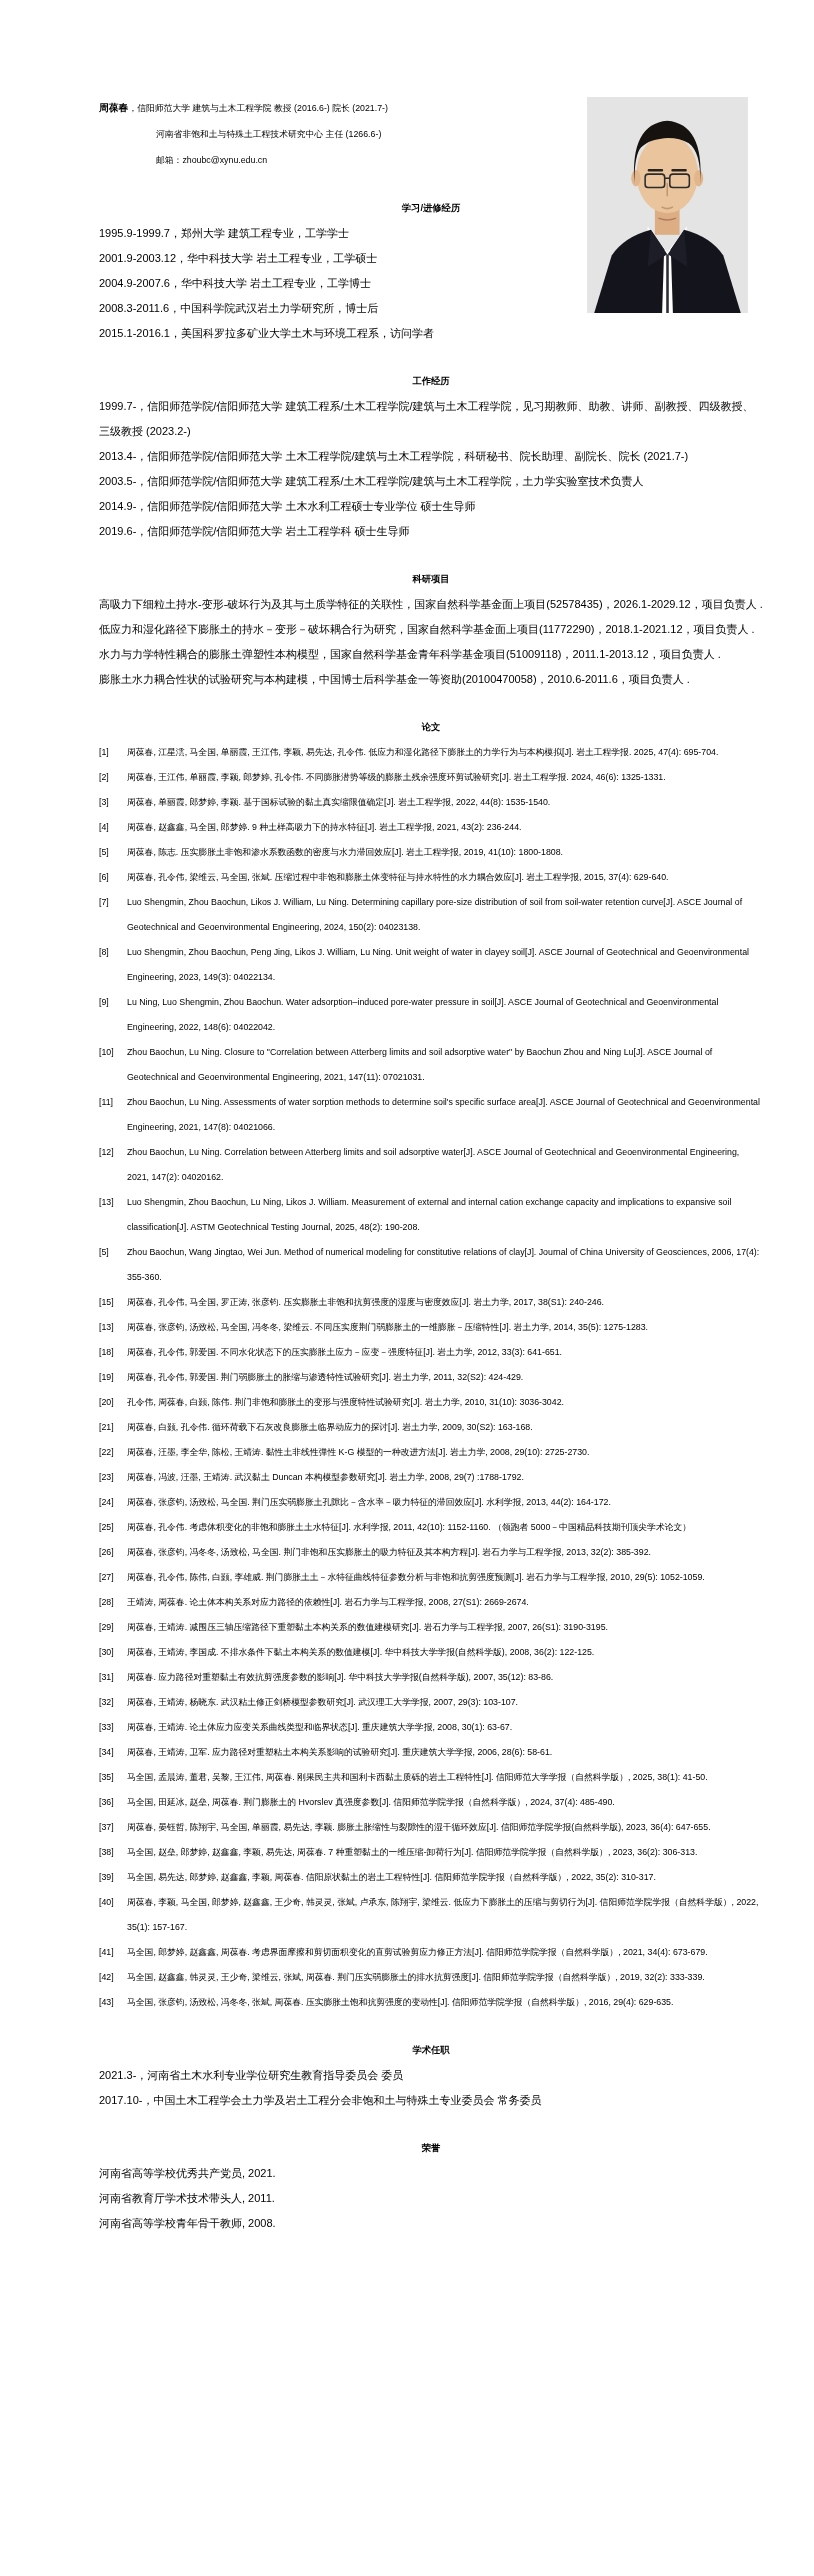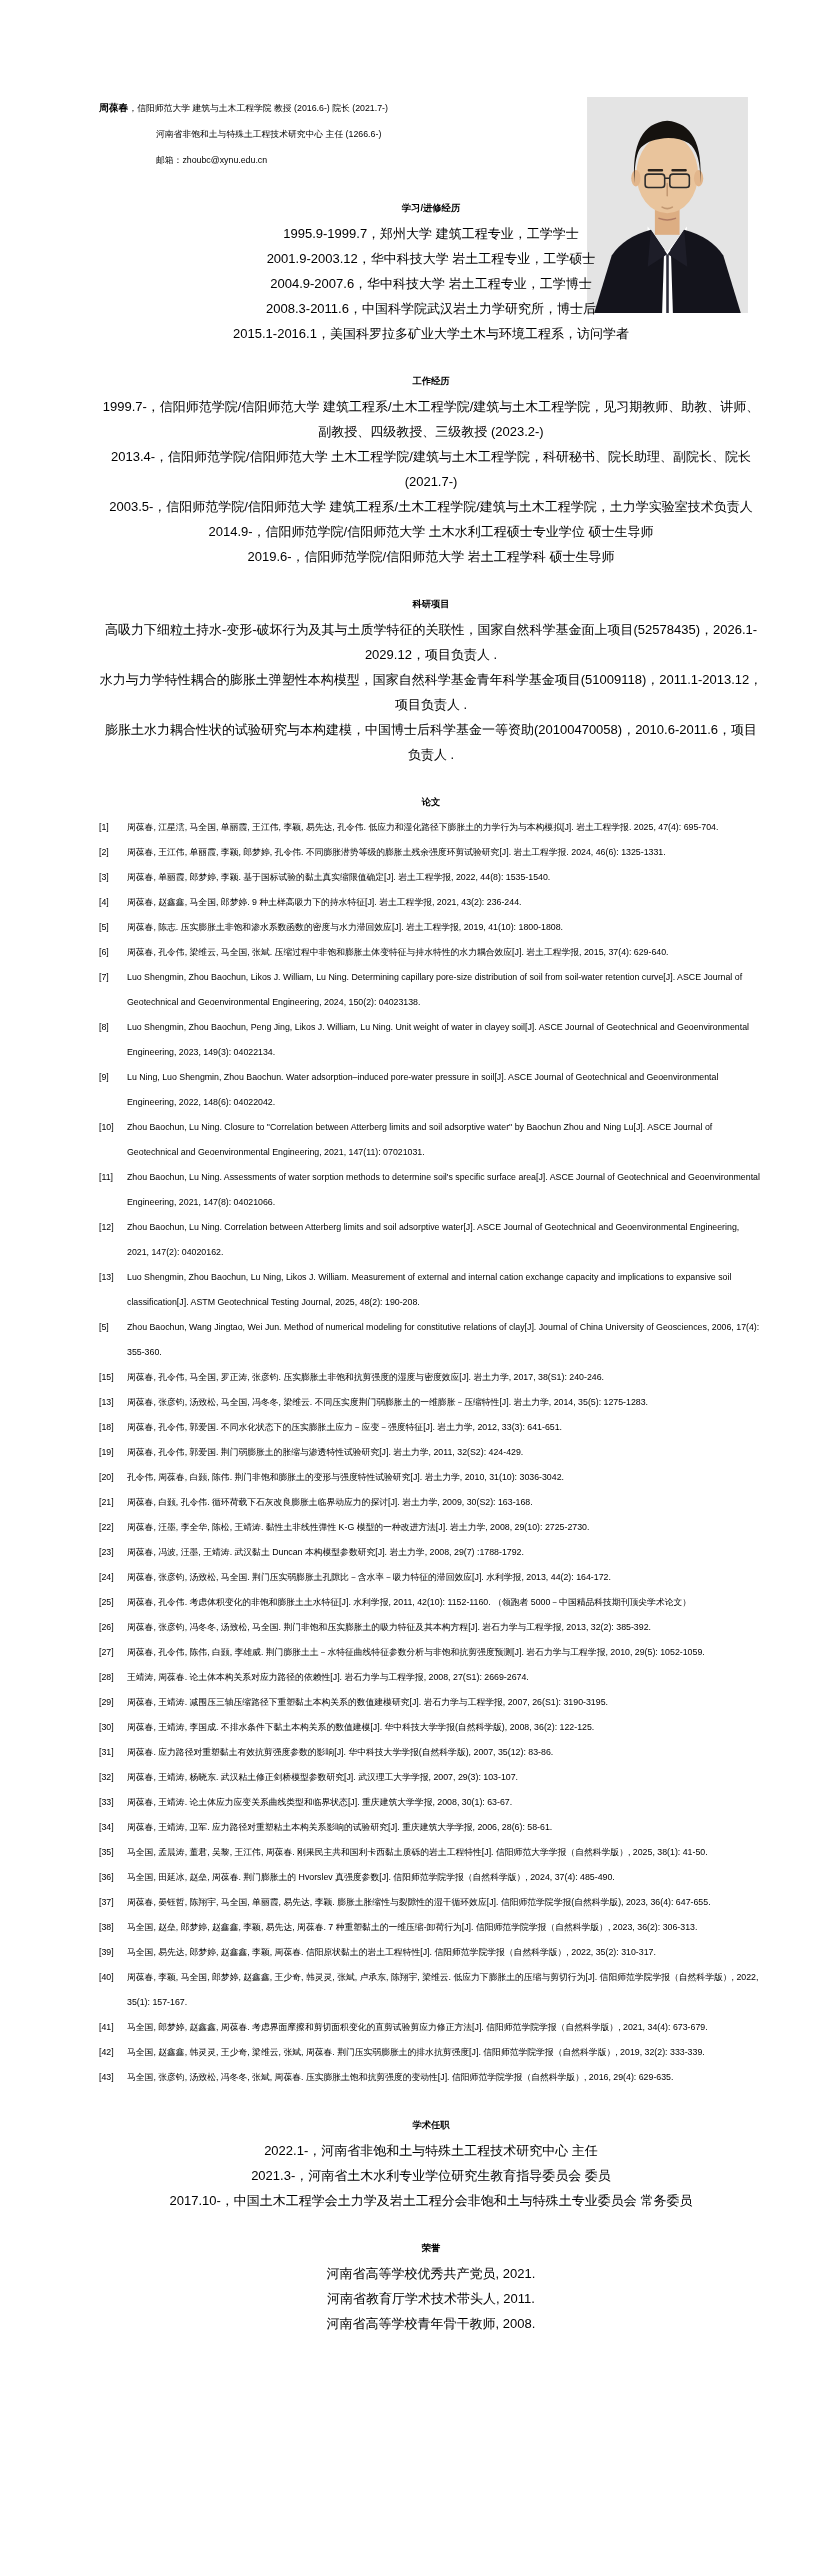--- a/index.html
+++ b/index.html
@@ -12,21 +12,21 @@
   .page{position:relative;padding:95px 75px 0 75px;box-sizing:border-box;width:814px;margin-left:24px;}
   
   .intro{max-width:495px;}
   .intro-line{font-size:8.8px;line-height:26px;}
   .intro-first{padding-left:57px;text-indent:-57px;}
   .intro-cont{padding-left:57px;}
   .name{font-weight:bold;font-size:9.8px;}
   
   .sec-h{font-weight:bold;font-size:9.3px;line-height:25px;margin-top:23px;text-align:center;}
   
-  .line{font-size:13px;line-height:25px;text-align:center;}
+  .line{font-size:11px;line-height:25px;}
   
   .paper{font-size:8.8px;line-height:25px;padding-left:28px;text-indent:-28px;}
   .plabel{display:inline-block;width:28px;text-indent:0;}
   
   .photo{position:absolute;left:587px;top:97px;width:161px;height:216px;display:block;}
 </style>
 </head>
 <body>
 
 <svg class="photo" viewBox="0 0 313 420" xmlns="http://www.w3.org/2000/svg" aria-hidden="true">
@@ -90,20 +90,21 @@
         <div class="line">2003.5-，信阳师范学院/信阳师范大学 建筑工程系/土木工程学院/建筑与土木工程学院，土力学实验室技术负责人</div>
         <div class="line">2014.9-，信阳师范学院/信阳师范大学 土木水利工程硕士专业学位 硕士生导师</div>
         <div class="line">2019.6-，信阳师范学院/信阳师范大学 岩土工程学科 硕士生导师</div>
       </div>
   </div>
 
   <div>
     <div class="sec-h">科研项目</div>
     <div>
         <div class="line">高吸力下细粒土持水-变形-破坏行为及其与土质学特征的关联性，国家自然科学基金面上项目(52578435)，2026.1-2029.12，项目负责人 .</div>
+        <div class="line">低应力和湿化路径下膨胀土的持水－变形－破坏耦合行为研究，国家自然科学基金面上项目(11772290)，2018.1-2021.12，项目负责人 .</div>
         <div class="line">水力与力学特性耦合的膨胀土弹塑性本构模型，国家自然科学基金青年科学基金项目(51009118)，2011.1-2013.12，项目负责人 .</div>
         <div class="line">膨胀土水力耦合性状的试验研究与本构建模，中国博士后科学基金一等资助(20100470058)，2010.6-2011.6，项目负责人 .</div>
       </div>
   </div>
 
   <div>
     <div class="sec-h">论文</div>
     <div>
         <div class="paper"><span class="plabel">[1]</span>周葆春, 江星澐, 马全国, 单丽霞, 王江伟, 李颖, 易先达, 孔令伟. 低应力和湿化路径下膨胀土的力学行为与本构模拟[J]. 岩土工程学报. 2025, 47(4): 695-704.</div>
         <div class="paper"><span class="plabel">[2]</span>周葆春, 王江伟, 单丽霞, 李颖, 郎梦婷, 孔令伟. 不同膨胀潜势等级的膨胀土残余强度环剪试验研究[J]. 岩土工程学报. 2024, 46(6): 1325-1331.</div>
@@ -146,21 +147,20 @@
         <div class="paper"><span class="plabel">[40]</span>周葆春, 李颖, 马全国, 郎梦婷, 赵鑫鑫, 王少奇, 韩灵灵, 张斌, 卢承东, 陈翔宇, 梁维云. 低应力下膨胀土的压缩与剪切行为[J]. 信阳师范学院学报（自然科学版）, 2022, 35(1): 157-167.</div>
         <div class="paper"><span class="plabel">[41]</span>马全国, 郎梦婷, 赵鑫鑫, 周葆春. 考虑界面摩擦和剪切面积变化的直剪试验剪应力修正方法[J]. 信阳师范学院学报（自然科学版）, 2021, 34(4): 673-679.</div>
         <div class="paper"><span class="plabel">[42]</span>马全国, 赵鑫鑫, 韩灵灵, 王少奇, 梁维云, 张斌, 周葆春. 荆门压实弱膨胀土的排水抗剪强度[J]. 信阳师范学院学报（自然科学版）, 2019, 32(2): 333-339.</div>
         <div class="paper"><span class="plabel">[43]</span>马全国, 张彦钧, 汤致松, 冯冬冬, 张斌, 周葆春. 压实膨胀土饱和抗剪强度的变动性[J]. 信阳师范学院学报（自然科学版）, 2016, 29(4): 629-635.</div>
       </div>
   </div>
 
   <div>
     <div class="sec-h">学术任职</div>
     <div>
-        <div class="line">2022.1-，河南省非饱和土与特殊土工程技术研究中心 主任</div>
         <div class="line">2021.3-，河南省土木水利专业学位研究生教育指导委员会 委员</div>
         <div class="line">2017.10-，中国土木工程学会土力学及岩土工程分会非饱和土与特殊土专业委员会 常务委员</div>
       </div>
   </div>
 
   <div>
     <div class="sec-h">荣誉</div>
     <div>
         <div class="line">河南省高等学校优秀共产党员, 2021.</div>
         <div class="line">河南省教育厅学术技术带头人, 2011.</div>

